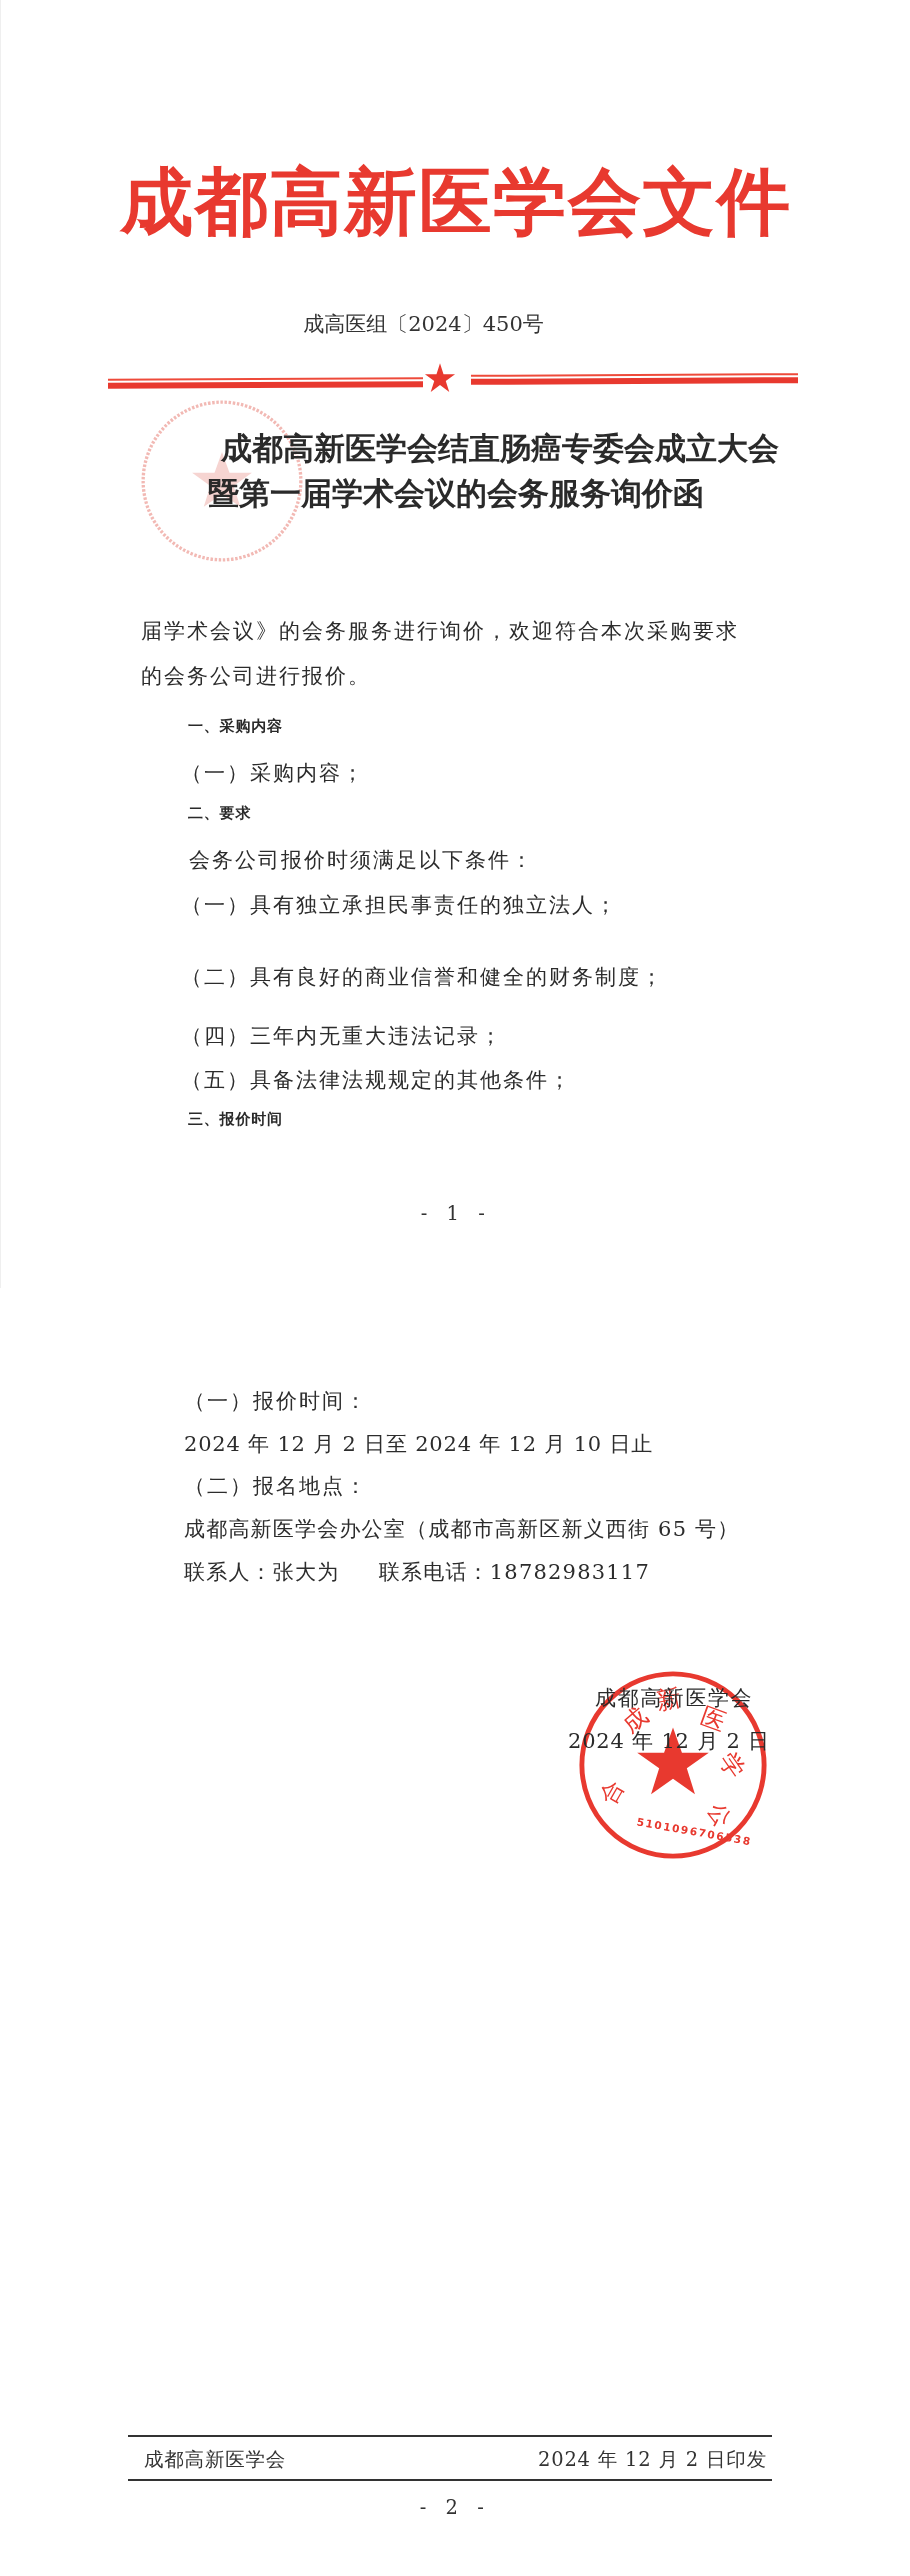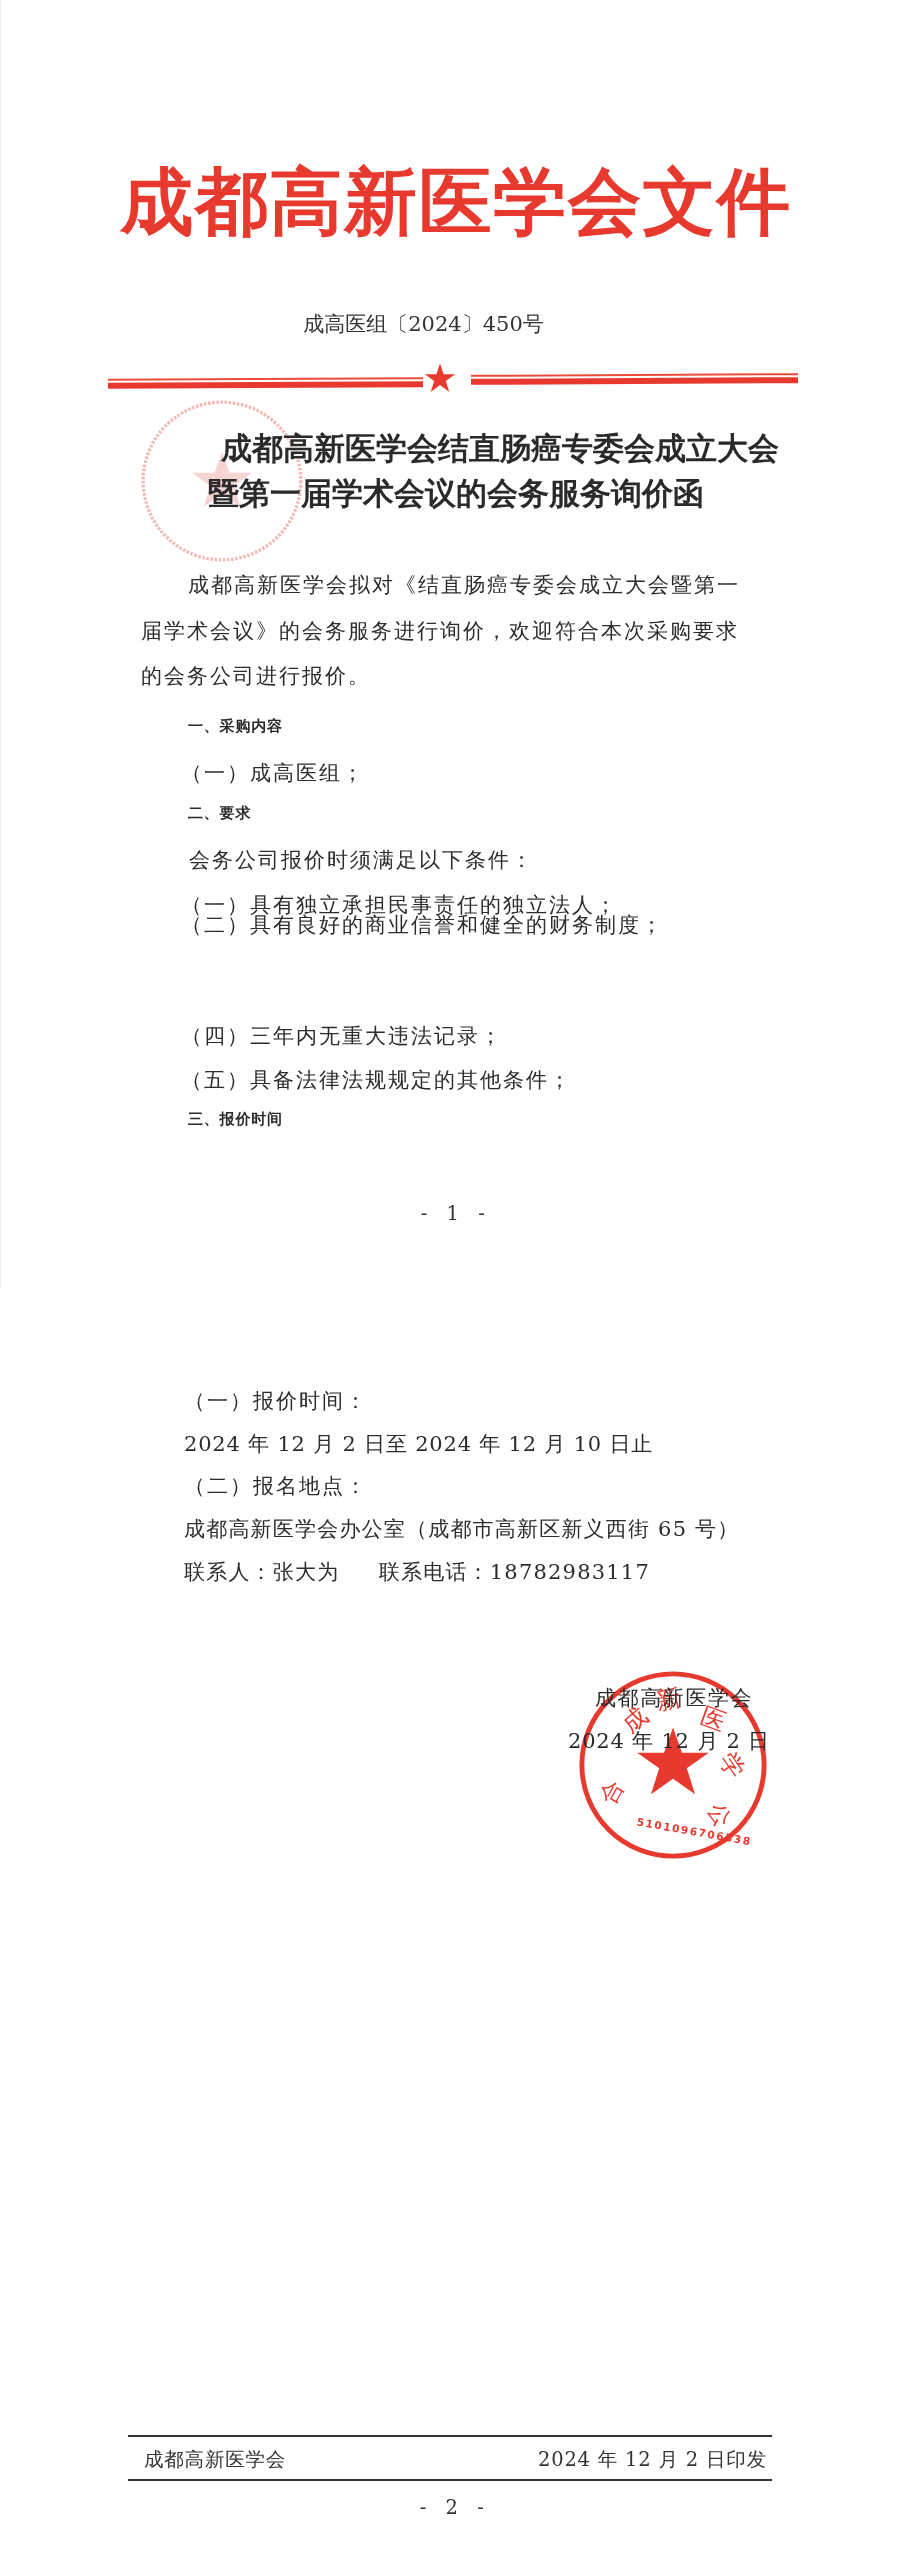--- a/index.html
+++ b/index.html
@@ -62,31 +62,30 @@
   </div>
 
   <svg class="abs ghost-seal" viewBox="0 0 200 200">
     <circle cx="100" cy="100" r="95" fill="none" stroke="#f2b9b4" stroke-width="4" stroke-dasharray="3 2"></circle>
     <polygon points="100,65 109,90 136,90 114,106 122,131 100,116 78,131 86,106 64,90 91,90" fill="#f6d4d1"></polygon>
   </svg>
 
   <div class="abs title" id="title-1">成都高新医学会结直肠癌专委会成立大会</div>
   <div class="abs title" id="title-2">暨第一届学术会议的会务服务询价函</div>
 
-  <div class="abs body" style="left:187px; top:571px;">成都高新医学会拟对《结直肠癌专委会成立大会暨第一</div>
   <div class="abs body" style="left:140px; top:617px;">届学术会议》的会务服务进行询价，欢迎符合本次采购要求</div>
   <div class="abs body" style="left:140px; top:662px;">的会务公司进行报价。</div>
 
   <div class="abs heading" style="left:187px; top:717px;">一、采购内容</div>
-  <div class="abs body" style="left:180px; top:759px;">（一）成高医组；</div>
+  <div class="abs body" style="left:180px; top:759px;">（一）采购内容；</div>
 
   <div class="abs heading" style="left:187px; top:804px;">二、要求</div>
   <div class="abs body" style="left:188px; top:846px;">会务公司报价时须满足以下条件：</div>
   <div class="abs body" style="left:180px; top:891px;">（一）具有独立承担民事责任的独立法人；</div>
-  <div class="abs body" style="left:180px; top:911px;">（二）具有良好的商业信誉和健全的财务制度；</div>
+  <div class="abs body" style="left:180px; top:963px;">（二）具有良好的商业信誉和健全的财务制度；</div>
   <div class="abs body" style="left:180px; top:1022px;">（四）三年内无重大违法记录；</div>
   <div class="abs body" style="left:180px; top:1066px;">（五）具备法律法规规定的其他条件；</div>
 
   <div class="abs heading" style="left:187px; top:1110px;">三、报价时间</div>
 
   <div class="abs pagenum" style="top:1202px;">- 1 -</div>
 </div>
 
 <div class="page" id="page2">
 

